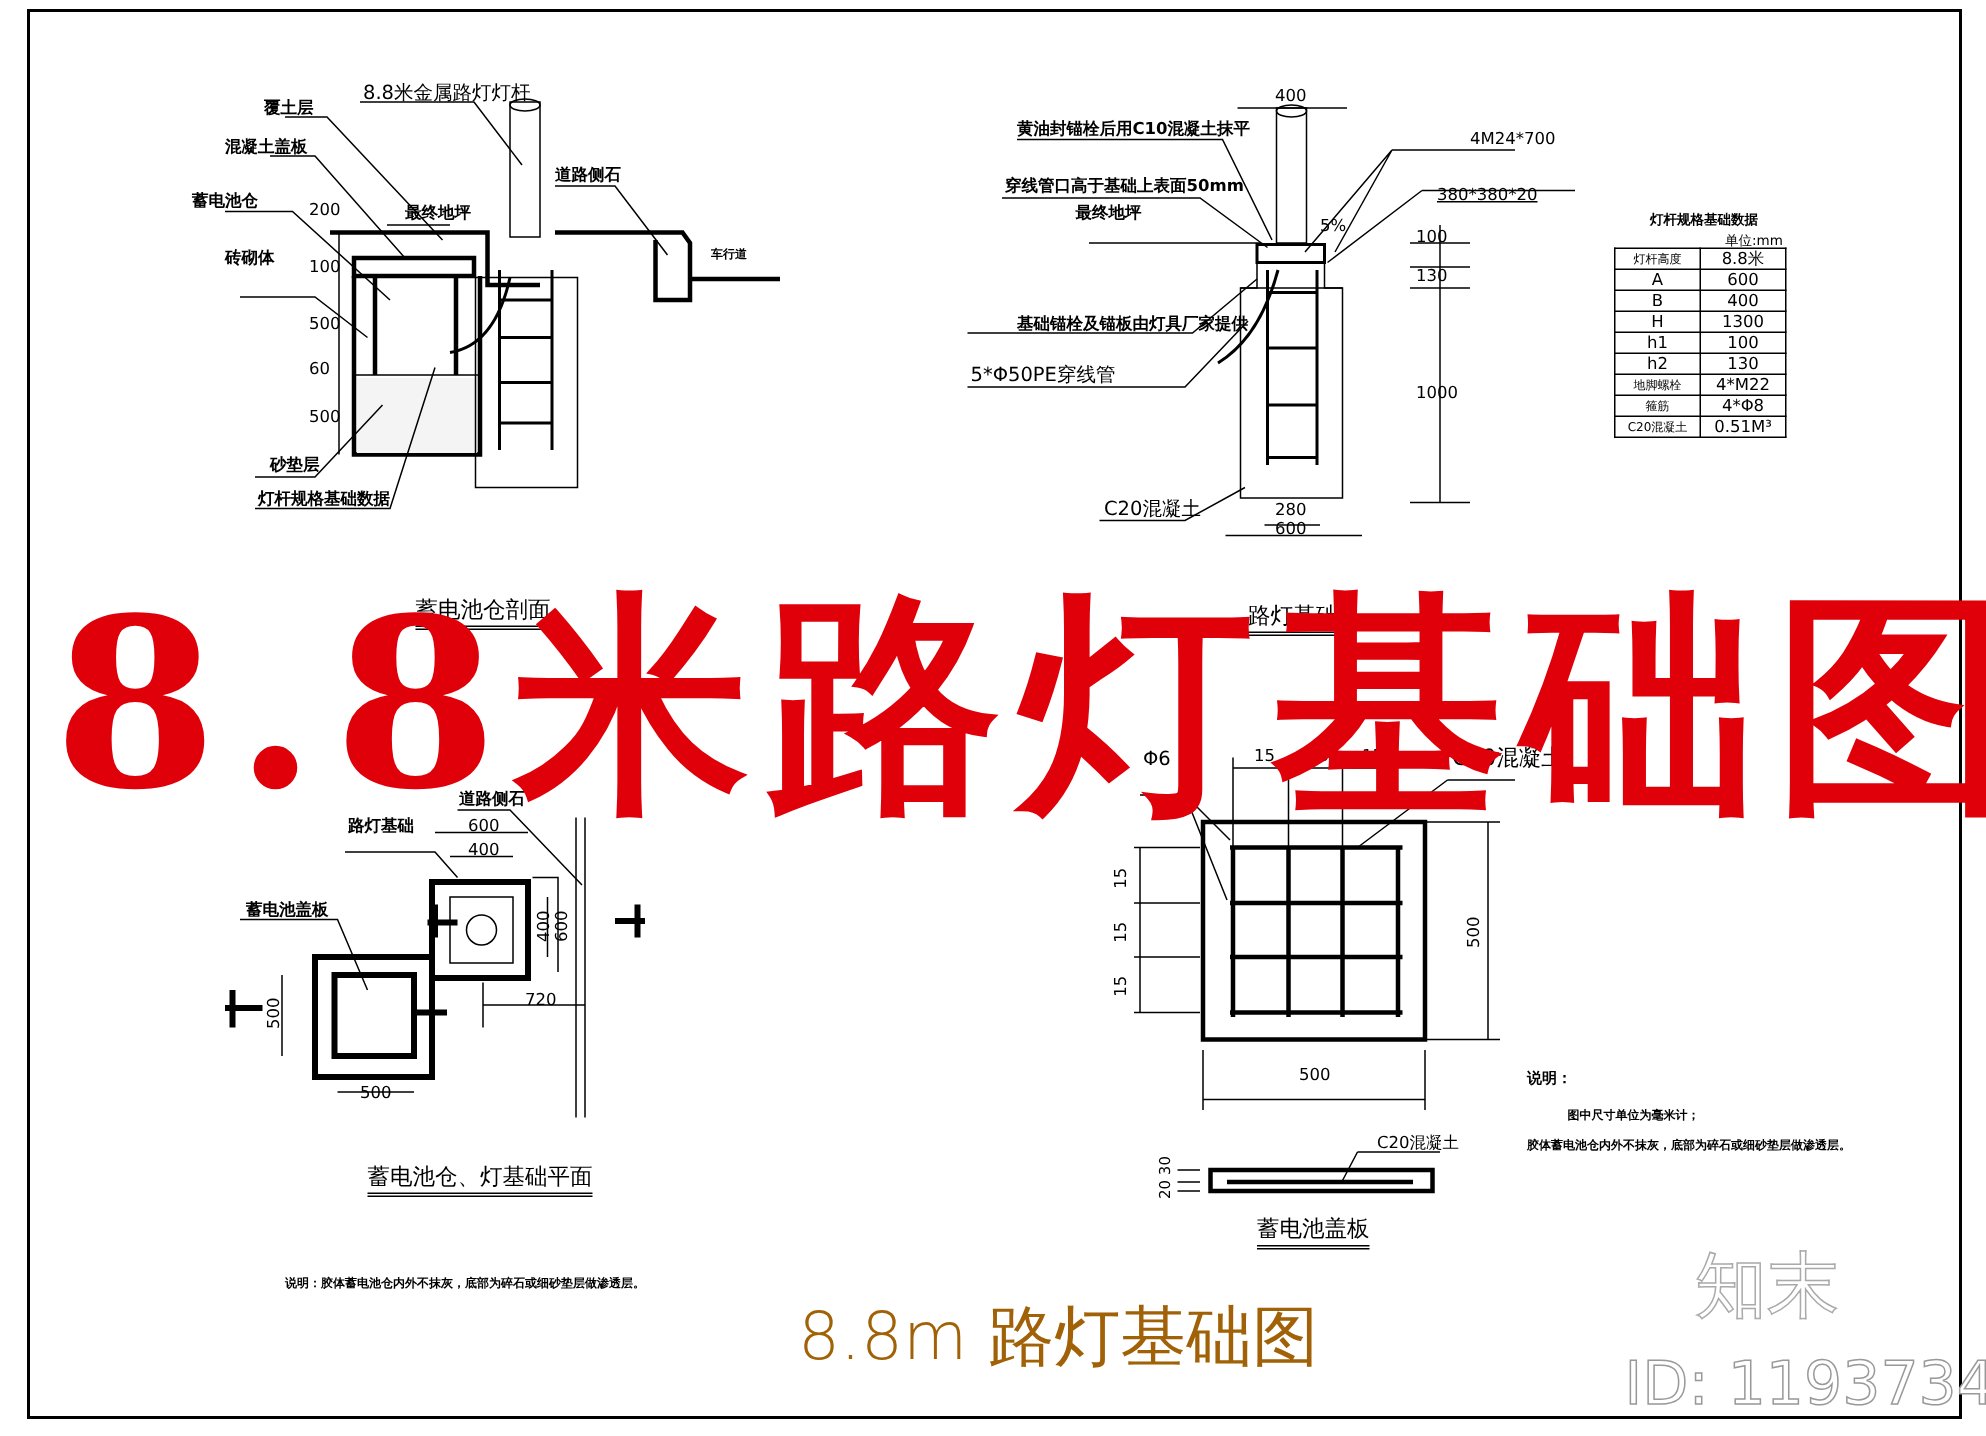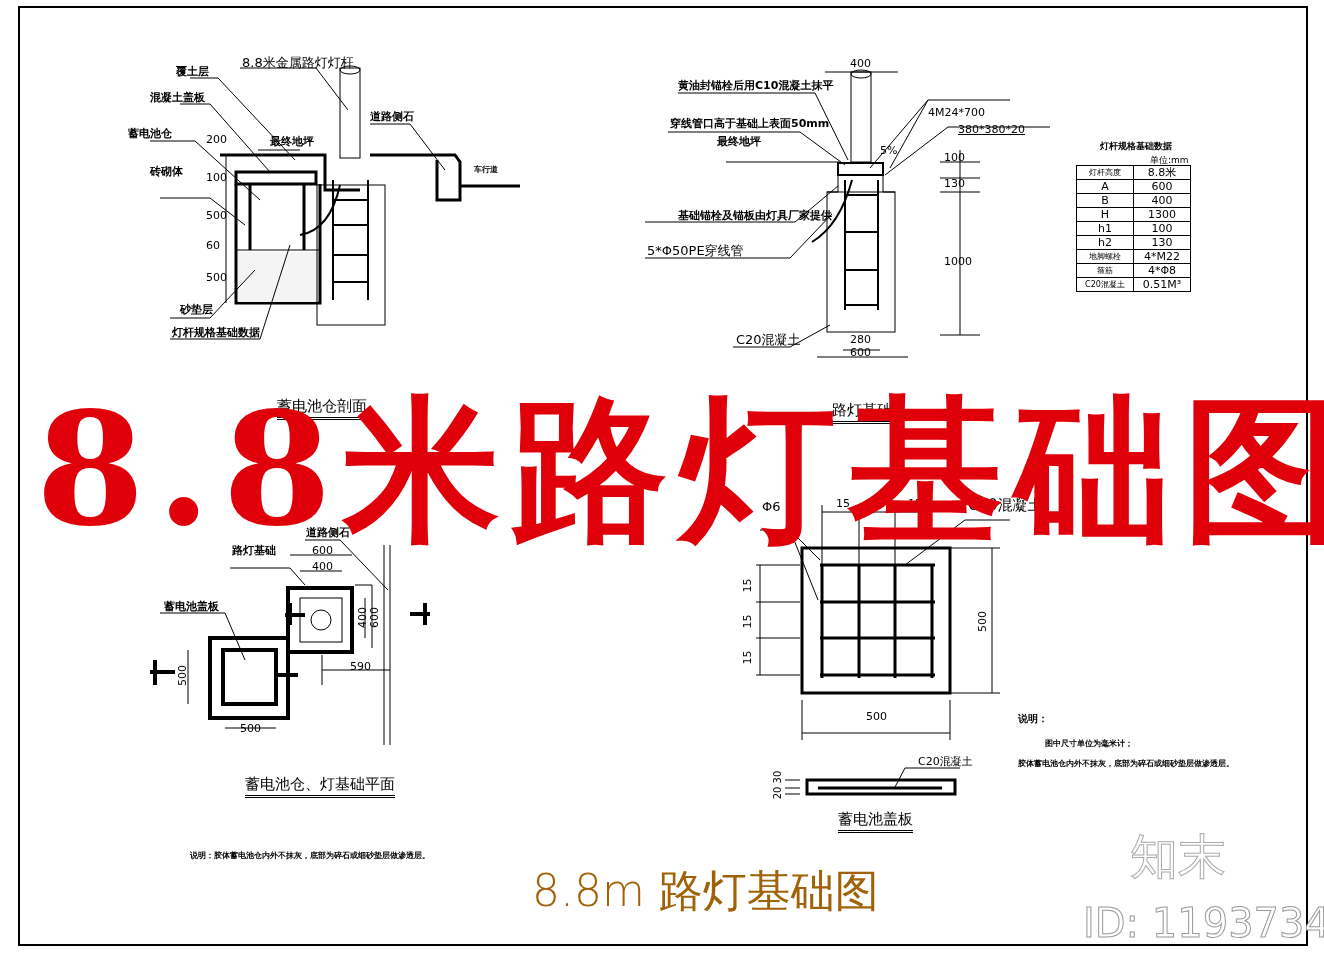--- a/index.html
+++ b/index.html
@@ -147,21 +147,21 @@
 <div class="lbl" style="left:206px;top:272px;">500</div>
 <div class="title-sub" style="left:277px;top:397px;">蓄电池仓剖面</div>
 
 <div class="lbl" style="left:850px;top:58px;">400</div>
 <div class="lbl b" style="left:678px;top:80px;">黄油封锚栓后用C10混凝土抹平</div>
 <div class="lbl b" style="left:670px;top:118px;">穿线管口高于基础上表面50mm</div>
 <div class="lbl b" style="left:717px;top:136px;">最终地坪</div>
 <div class="lbl b" style="left:645px;top:210px;margin-left:33px;">基础锚栓及锚板由灯具厂家提供</div>
 <div class="lbl" style="left:647px;top:244px;font-size:13px;">5*Φ50PE穿线管</div>
 <div class="lbl" style="left:736px;top:333px;font-size:13px;">C20混凝土</div>
-<div class="lbl" style="left:928px;top:87px;margin-top:20px;">4M24*700</div>
+<div class="lbl" style="left:980px;top:87px;">4M24*700</div>
 <div class="lbl" style="left:958px;top:124px;text-decoration:underline;">380*380*20</div>
 <div class="lbl" style="left:880px;top:145px;">5%</div>
 <div class="lbl" style="left:944px;top:152px;">100</div>
 <div class="lbl" style="left:944px;top:178px;">130</div>
 <div class="lbl" style="left:944px;top:256px;">1000</div>
 <div class="lbl" style="left:850px;top:334px;">280</div>
 <div class="lbl" style="left:850px;top:347px;">600</div>
 <div class="title-sub" style="left:832px;top:401px;">路灯基础</div>
 
 <div class="spec-title">灯杆规格基础数据</div>
@@ -207,21 +207,21 @@
 </tbody>
   </table>
 
 <div class="lbl b" style="left:232px;top:545px;">路灯基础</div>
 <div class="lbl b" style="left:306px;top:527px;">道路侧石</div>
 <div class="lbl b" style="left:164px;top:601px;">蓄电池盖板</div>
 <div class="lbl" style="left:312px;top:545px;">600</div>
 <div class="lbl" style="left:312px;top:561px;">400</div>
 <div class="lbl" style="left:352px;top:612px;transform:rotate(-90deg);">400</div>
 <div class="lbl" style="left:364px;top:612px;transform:rotate(-90deg);">600</div>
-<div class="lbl" style="left:350px;top:661px;">590</div>
+<div class="lbl" style="left:350px;top:661px;">720</div>
 <div class="lbl" style="left:172px;top:670px;transform:rotate(-90deg);">500</div>
 <div class="lbl" style="left:240px;top:723px;">500</div>
 <div class="title-sub" style="left:245px;top:775px;">蓄电池仓、灯基础平面</div>
 <div class="note" style="left:190px;top:850px;font-size:8px;">说明：胶体蓄电池仓内外不抹灰，底部为碎石或细砂垫层做渗透层。</div>
 
 <div class="lbl" style="left:762px;top:500px;font-size:13px;">Φ6</div>
 <div class="lbl" style="left:968px;top:498px;font-size:15px;">C20混凝土</div>
 <div class="lbl" style="left:836px;top:498px;">15</div>
 <div class="lbl" style="left:872px;top:498px;">15</div>
 <div class="lbl" style="left:908px;top:498px;">15</div>

